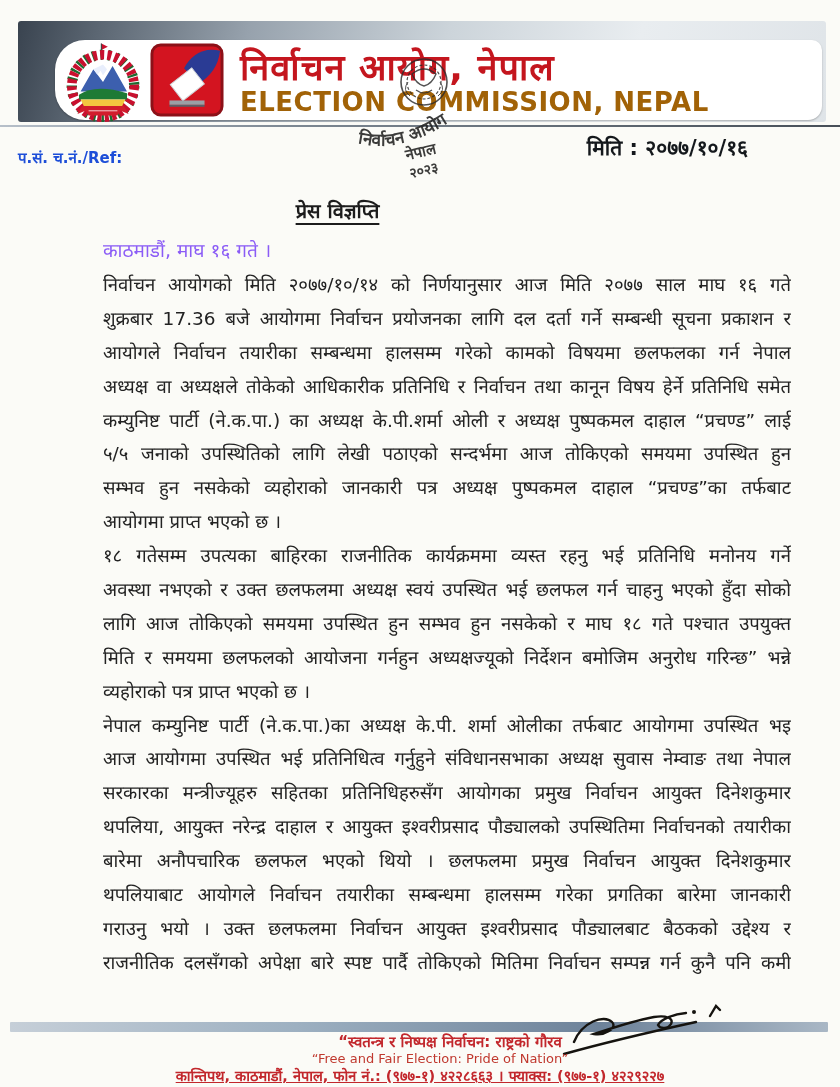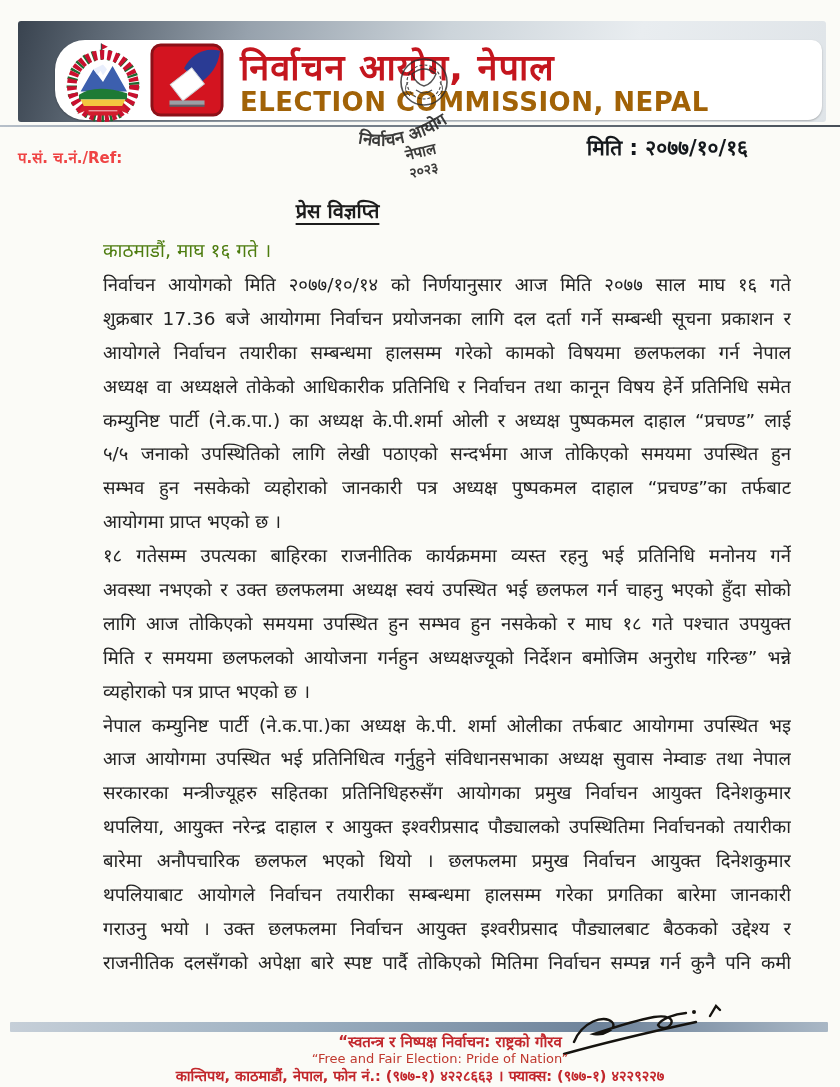--- a/index.html
+++ b/index.html
@@ -41,32 +41,32 @@
     position:absolute;left:0;top:125px;width:840px;height:2px;
     background:linear-gradient(to right,#b6bfc9 0%,#7c8792 35%,#474f58 100%);
   }
   .stamp{position:absolute;left:350px;top:56px;width:142px;height:126px;}
   .date{
     position:absolute;right:92px;top:133px;
     font-size:21px;font-weight:600;color:#14181c;white-space:nowrap;
   }
   .ref{
     position:absolute;left:18px;top:147px;
-    font-size:15px;font-weight:700;color:#ef4444;white-space:nowrap;
+    font-size:15px;font-weight:700;color:#1d4ed8;white-space:nowrap;
   }
 
   
   .doc-title{
     position:absolute;left:0;top:197px;width:675px;text-align:center;
     font-size:20px;font-weight:700;color:#1c1c1c;
     text-decoration:underline;text-underline-offset:5px;
   }
   .dateline{
     position:absolute;left:103px;top:237px;
-    font-size:19px;color:#4d7c0f;
+    font-size:19px;color:#8b5cf6;
   }
   .bodytext{
     position:absolute;left:103px;top:268px;width:688px;
     font-size:18.5px;line-height:33.9px;color:#222;
   }
   .bline{
     text-align:justify;text-align-last:justify;
     white-space:nowrap; 
     white-space:normal;
     overflow:hidden;height:33.9px;
@@ -83,21 +83,21 @@
   .slogan-np{
     position:absolute;left:30px;top:1031px;width:840px;text-align:center;
     font-size:15px;font-weight:700;color:#c2272c;
   }
   .slogan-en{
     position:absolute;left:20px;top:1051px;width:840px;text-align:center;
     font-size:13px;color:#c0392f;
   }
   .address{
     position:absolute;left:0px;top:1065px;width:840px;text-align:center;
-    font-size:14.5px;font-weight:600;color:#c2272c;
+    font-size:14.5px;font-weight:600;color:#c2272c;text-decoration:underline;
   }
 </style>
 </head>
 <body>
 
 <div class="page">
 
   <div>
     <div class="band"></div>
     <div class="banner"></div>

